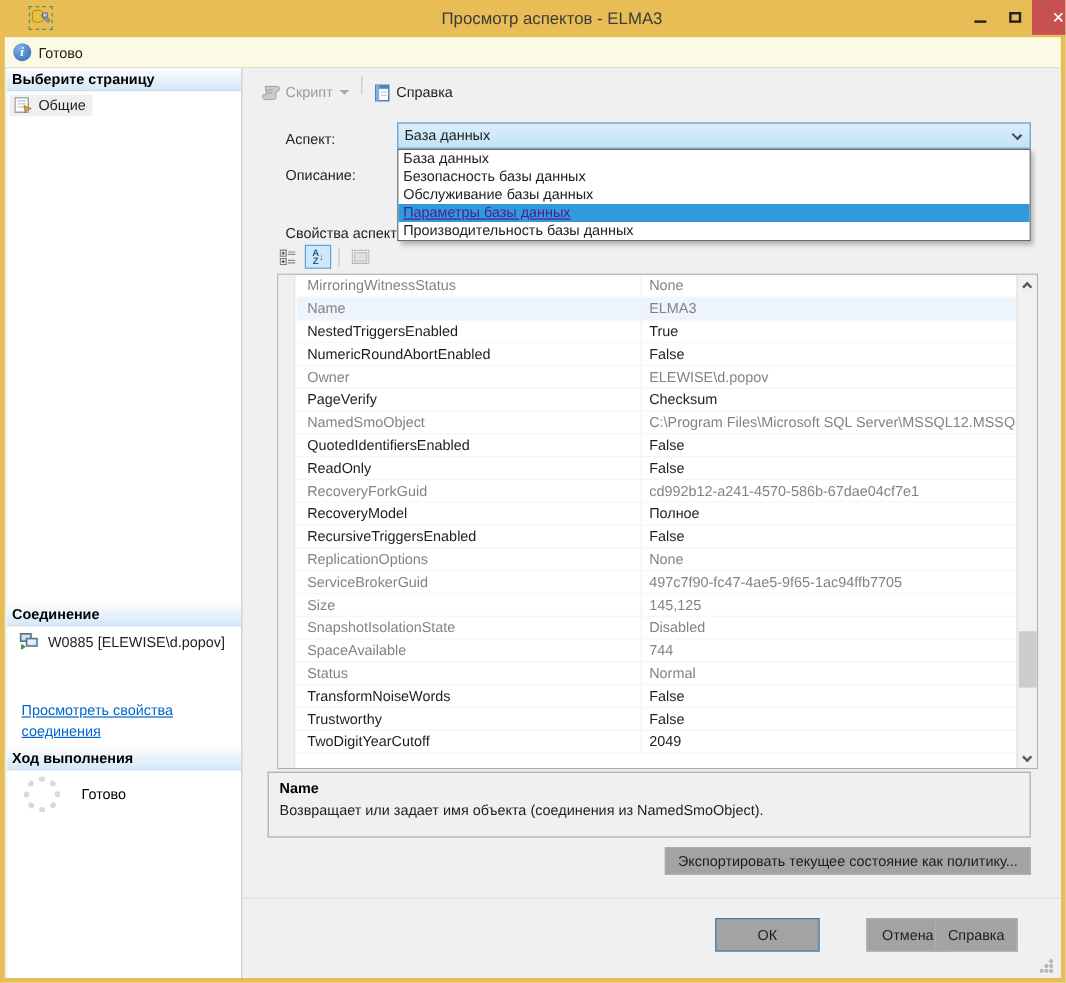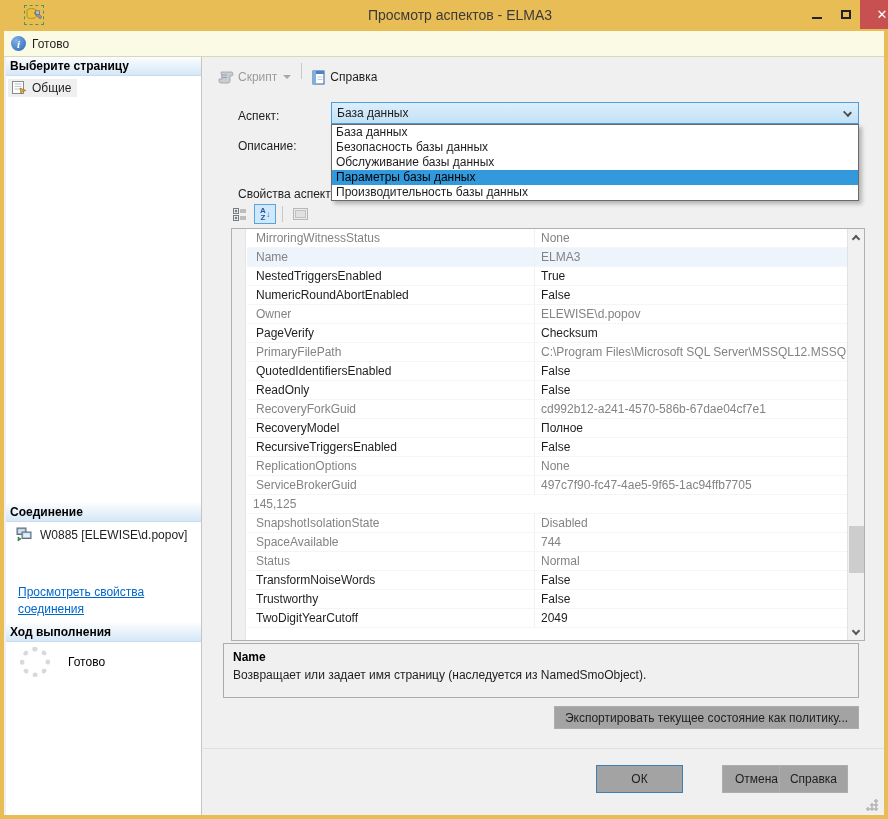--- a/index.html
+++ b/index.html
@@ -45,21 +45,21 @@
   .tb-sep { width:1px; height:16px; background:#c8c8c8; margin:0 5px; }
   .dd-arrow { width:0; height:0; border-left:4px solid transparent; border-right:4px solid transparent; border-top:4px solid #a8a8a8; margin-left:2px; }
 
   .lbl { position:absolute; color:#1e1e1e; }
 
   
   .combo { position:absolute; left:128px; top:45px; width:528px; height:22px; background:linear-gradient(#dceefb,#c2e2f7); border:1px solid #4f9cd8; display:flex; align-items:center; padding-left:5px; }
   .combo .chev { position:absolute; right:7px; top:6px; width:7px; height:7px; border-right:2px solid #4a4a4a; border-bottom:2px solid #4a4a4a; transform:rotate(45deg) scaleY(.8); }
   .dropdown { position:absolute; left:128px; top:67px; width:528px; background:#fff; border:1px solid #6a6a6a; box-shadow:3px 3px 4px rgba(0,0,0,.25); z-index:30; }
   .dd-item { height:15px; line-height:15px; padding-left:4px; white-space:nowrap; overflow:hidden; }
-  .dd-item.hl { background:#3399dd; color:#000000; }
+  .dd-item.hl { background:#3399dd; color:#4c1d95;text-decoration:underline; }
 
   
   .pg-toolbar { position:absolute; left:26px; top:147px; display:flex; align-items:center; gap:3px; }
   .pg-tool { width:22px; height:20px; display:flex; align-items:center; justify-content:center; }
   .pg-tool.active { background:#cfe8fc; border:1px solid #5ba3d9; }
   .pg-tool.disabled { opacity:.9; }
   .pg-sep { width:1px; height:16px; background:#c8c8c8; margin:0 3px; }
   .az { font:bold 8px "Liberation Sans",sans-serif; color:#235a94; line-height:7px; text-align:center; }
 
   
@@ -257,21 +257,21 @@
             </div>
             <div class="prow ro">
               <div class="pname">Owner</div>
               <div class="pval">ELEWISE\d.popov</div>
             </div>
             <div class="prow">
               <div class="pname">PageVerify</div>
               <div class="pval">Checksum</div>
             </div>
             <div class="prow ro">
-              <div class="pname">PrimaryFilePath</div>
+              <div class="pname">NamedSmoObject</div>
               <div class="pval">C:\Program Files\Microsoft SQL Server\MSSQL12.MSSQLS</div>
             </div>
             <div class="prow">
               <div class="pname">QuotedIdentifiersEnabled</div>
               <div class="pval">False</div>
             </div>
             <div class="prow">
               <div class="pname">ReadOnly</div>
               <div class="pval">False</div>
             </div>
@@ -289,20 +289,21 @@
             </div>
             <div class="prow ro">
               <div class="pname">ReplicationOptions</div>
               <div class="pval">None</div>
             </div>
             <div class="prow ro">
               <div class="pname">ServiceBrokerGuid</div>
               <div class="pval">497c7f90-fc47-4ae5-9f65-1ac94ffb7705</div>
             </div>
             <div class="prow ro">
+              <div class="pname">Size</div>
               <div class="pval">145,125</div>
             </div>
             <div class="prow ro">
               <div class="pname">SnapshotIsolationState</div>
               <div class="pval">Disabled</div>
             </div>
             <div class="prow ro">
               <div class="pname">SpaceAvailable</div>
               <div class="pval">744</div>
             </div>
@@ -329,21 +330,21 @@
             </div>
           <div class="sb-thumb"></div>
           <div class="sb-arrow sb-down">
               <i></i>
             </div>
         </div>
       </div>
 
       <div class="desc-panel">
         <div class="desc-title">Name</div>
-        <div>Возвращает или задает имя страницу (наследуется из NamedSmoObject).</div>
+        <div>Возвращает или задает имя объекта (соединения из NamedSmoObject).</div>
       </div>
 
       <div class="btn export-btn">Экспортировать текущее состояние как политику...</div>
 
       <div class="footer-sep"></div>
       <div class="btn btn-ok">ОК</div>
       <div class="btn btn-cancel">Отмена</div>
       <div class="btn btn-help">Справка</div>
       <div class="resize-grip"></div>
     </div>

